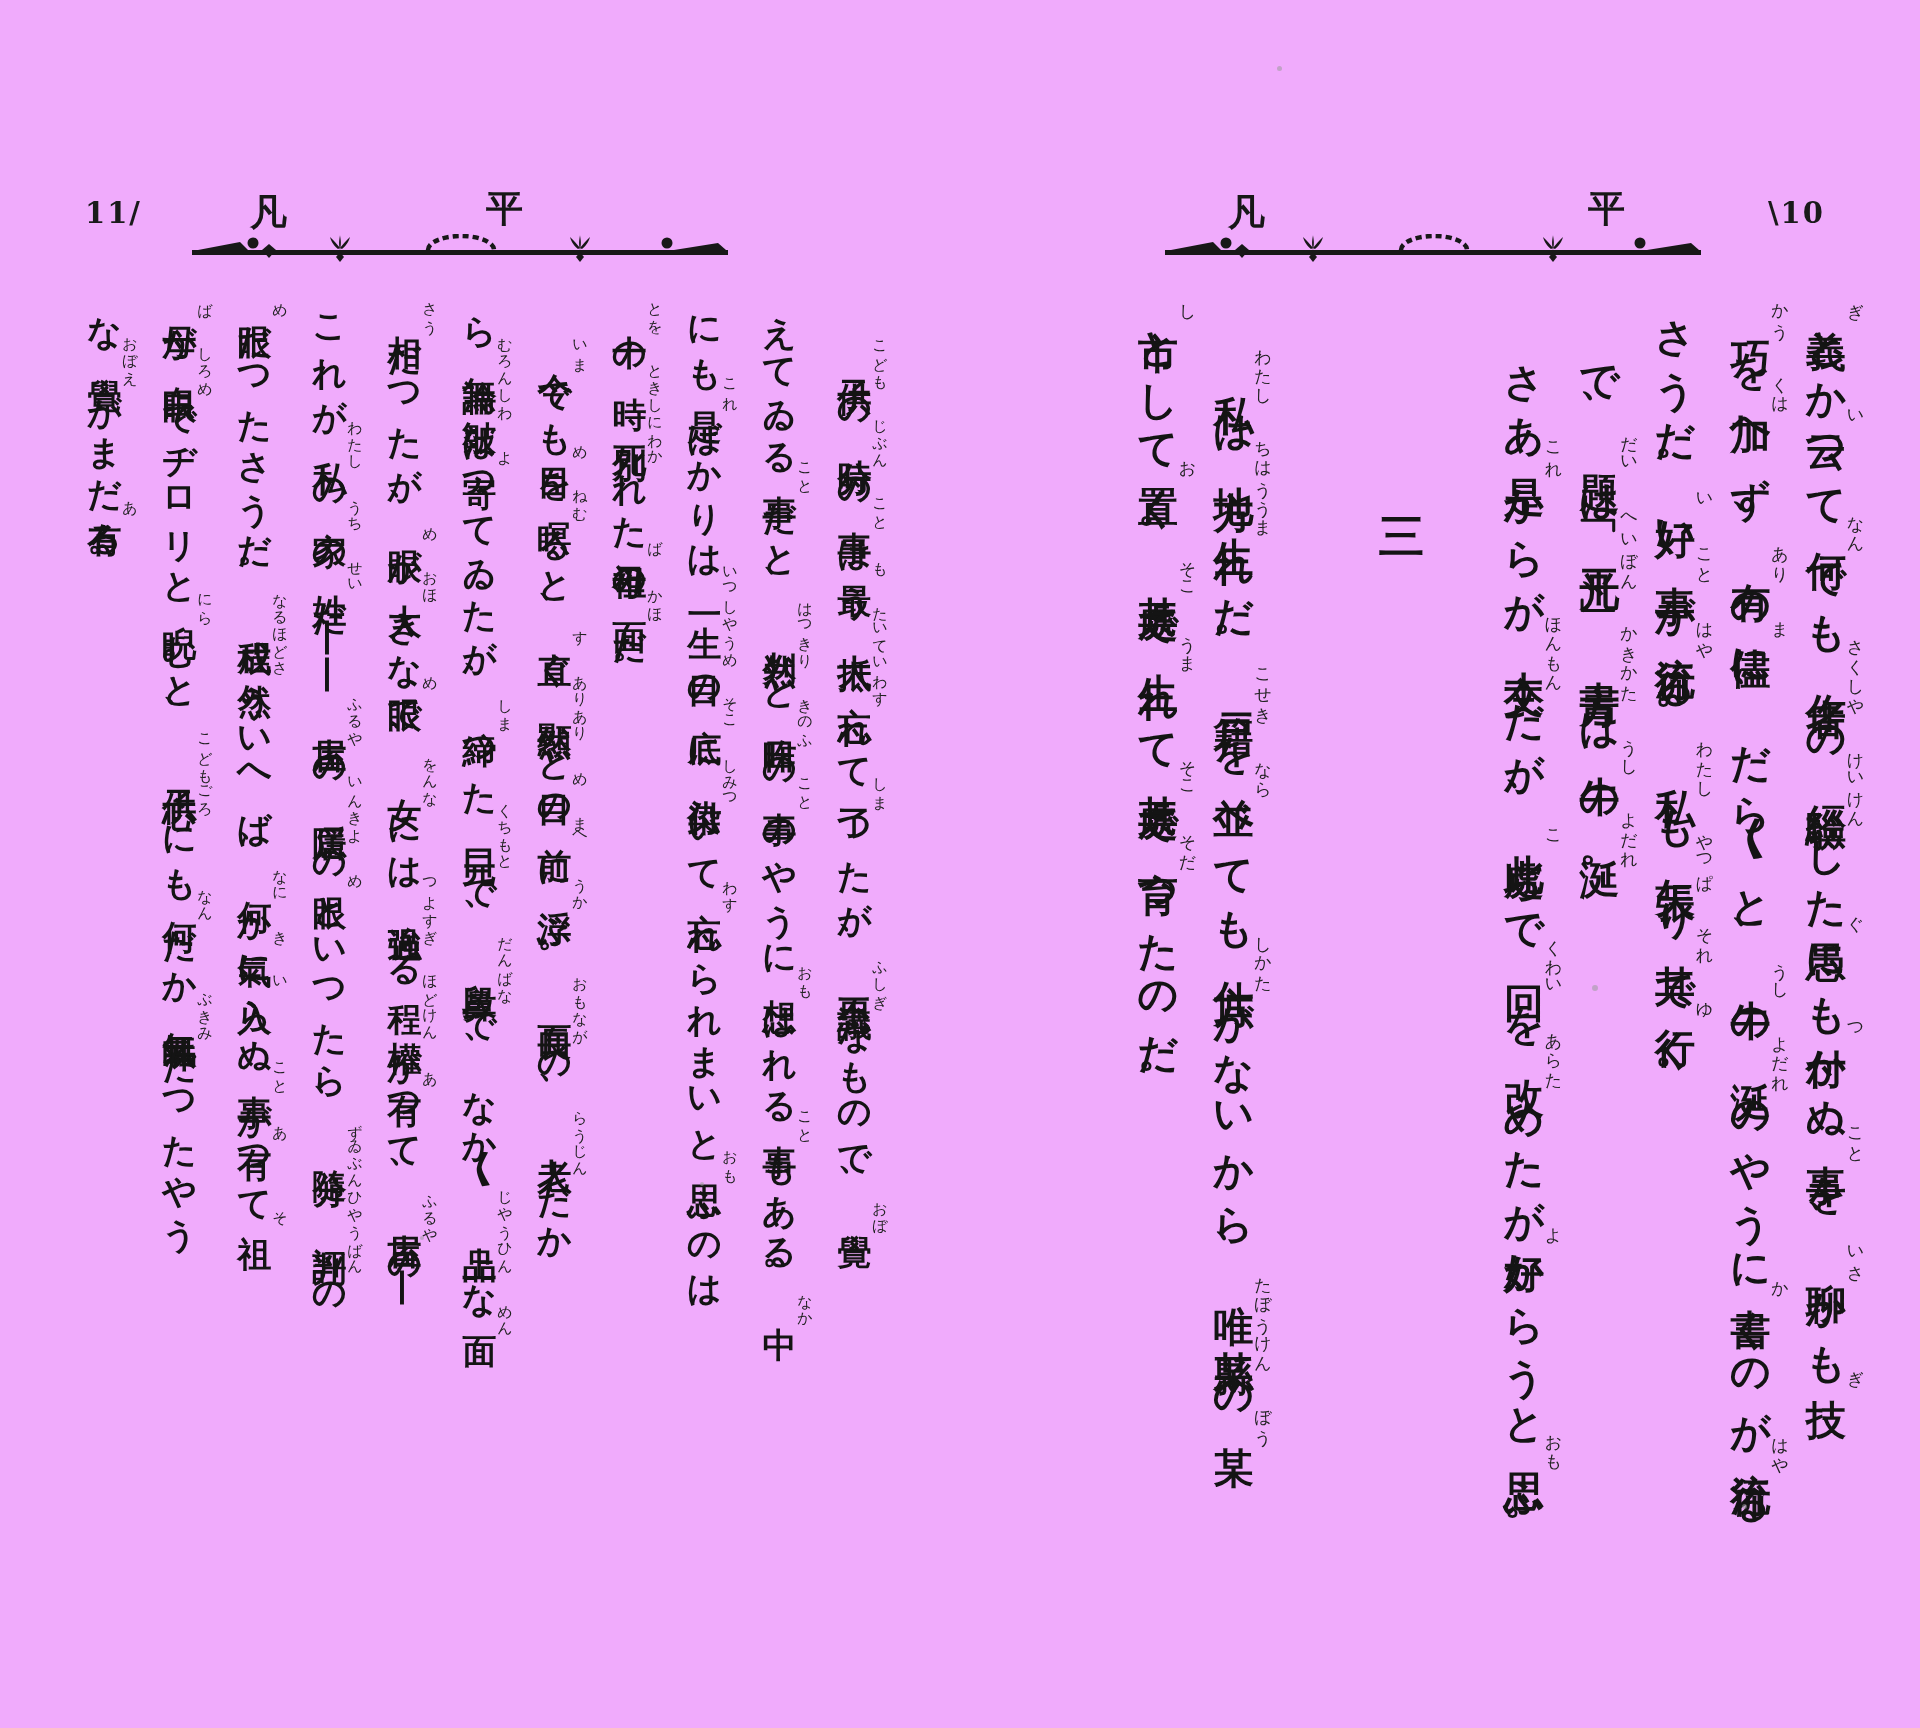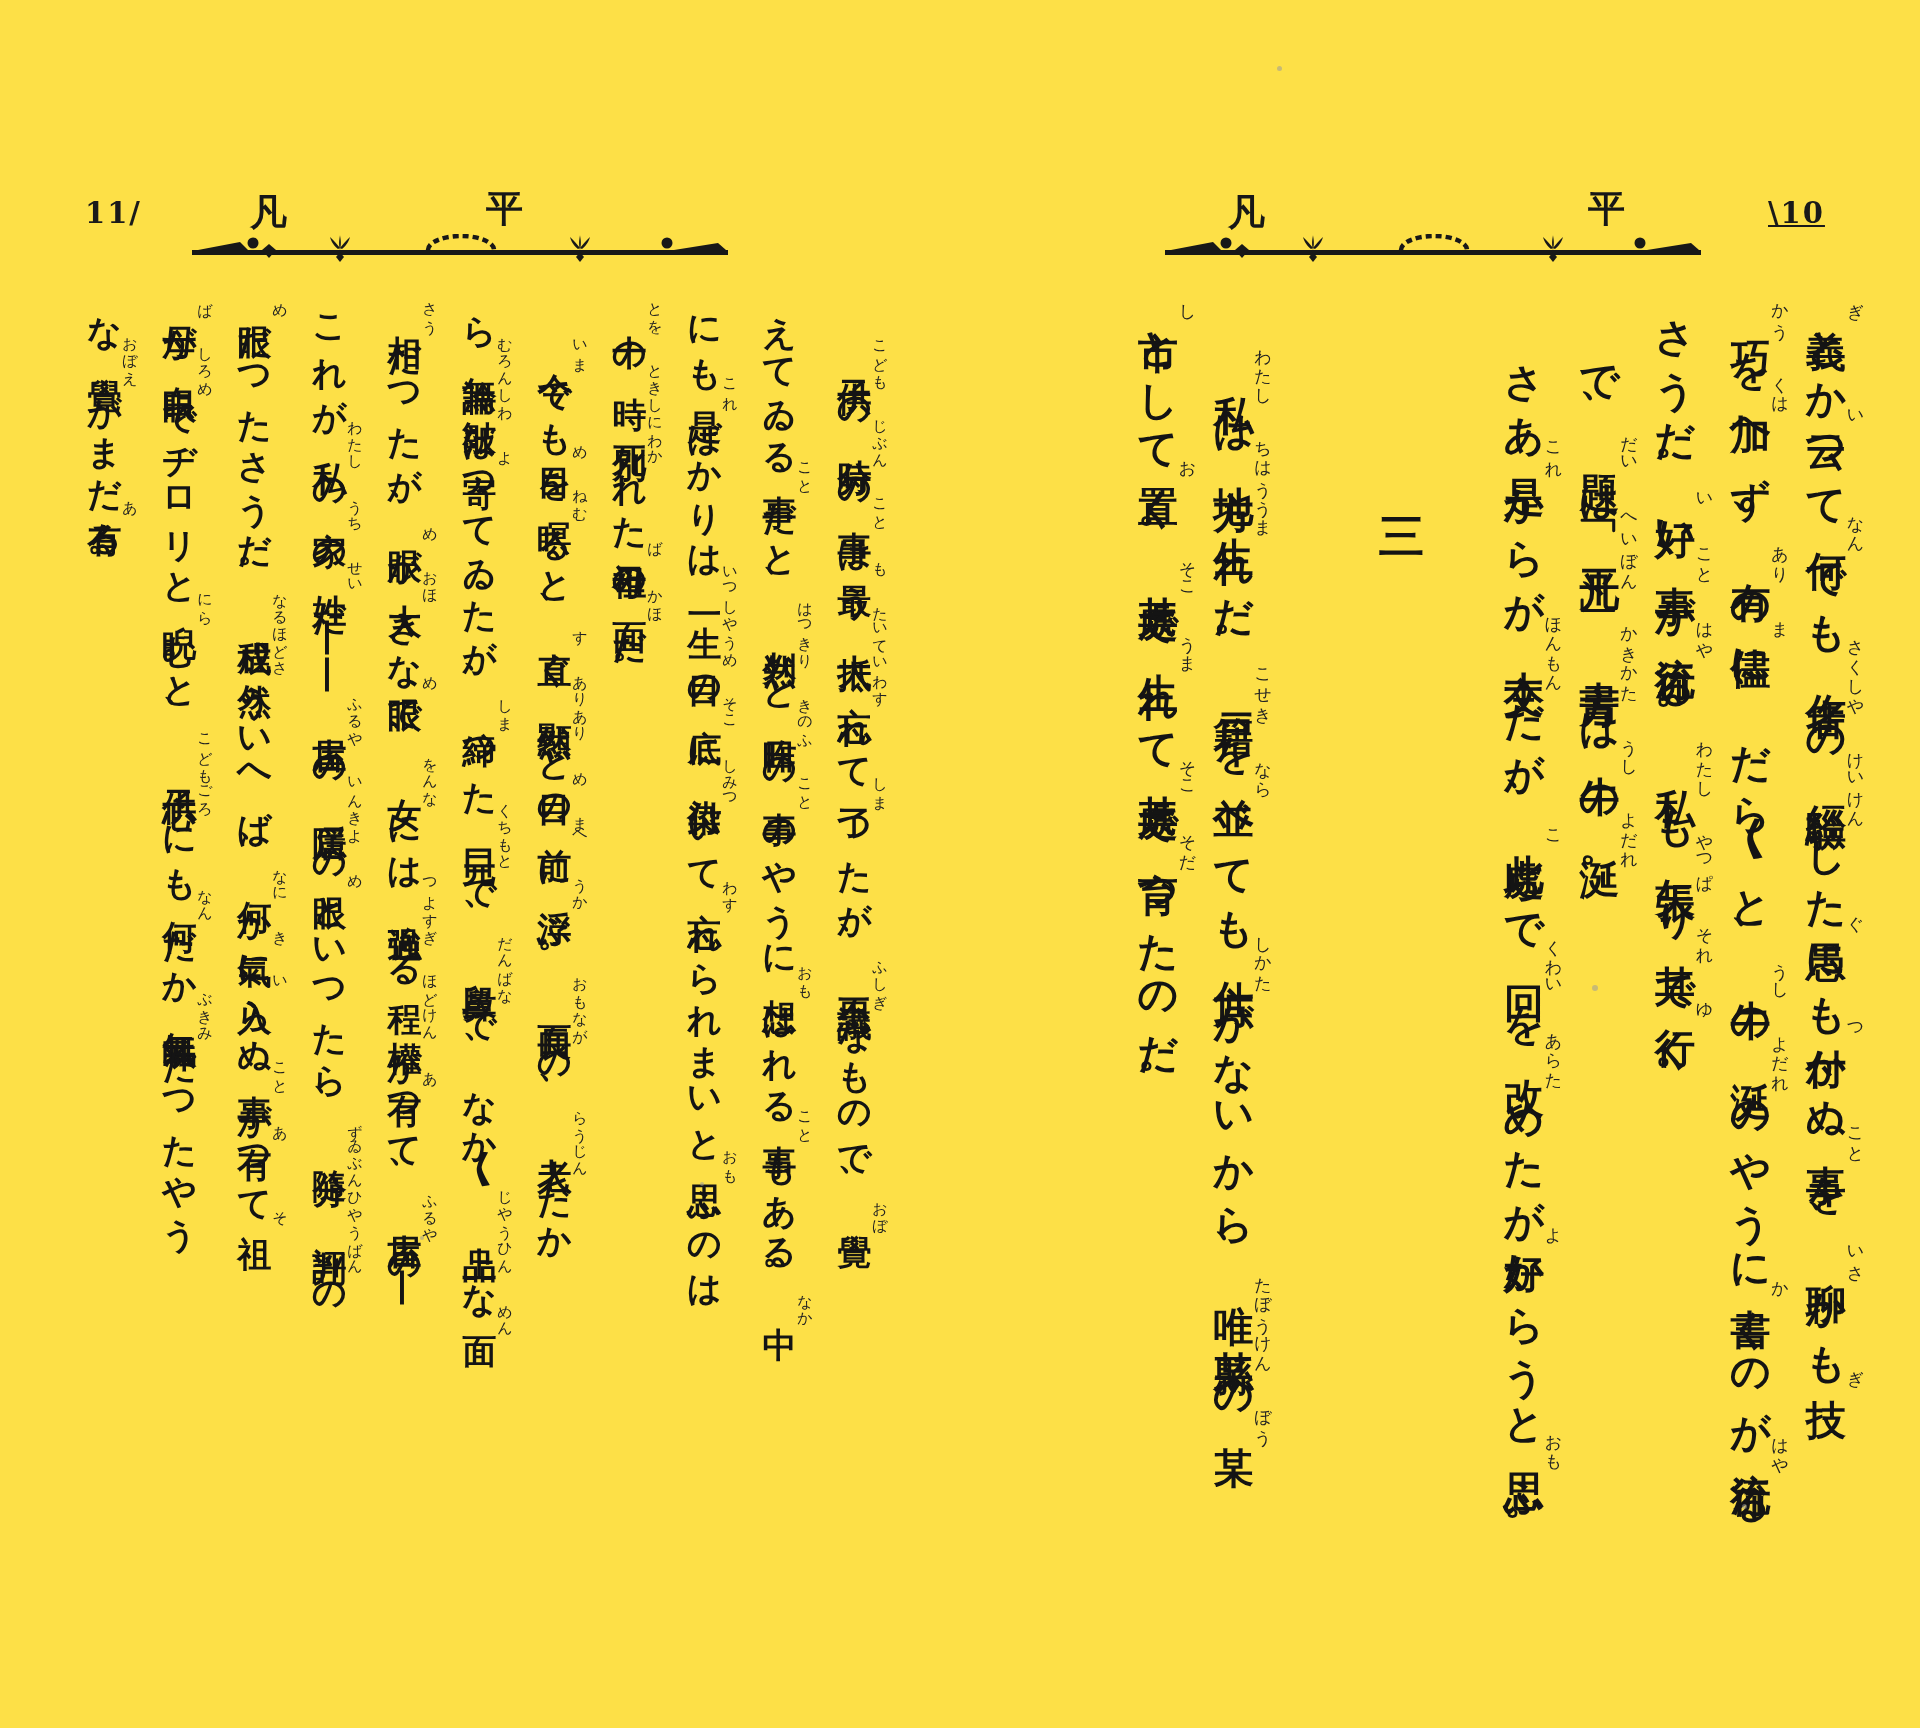--- a/index.html
+++ b/index.html
@@ -1,17 +1,17 @@
 <!DOCTYPE html>
 <html><head>
 <meta charset="utf-8">
 <style>
   html,body{margin:0;padding:0;background:#ffffff;}
   #canvas{
-    position:relative;width:1920px;height:1728px;background:#fde047;overflow:hidden;
+    position:relative;width:1920px;height:1728px;background:#f0abfc;overflow:hidden;
     font-family:"DejaVu Serif","Liberation Serif",serif;color:#141414;
   }
   
   .running-head{position:absolute;font-size:37px;font-weight:700;color:#171717;}
   .page-number{position:absolute;font-size:29px;font-weight:600;letter-spacing:2px;color:#1a1a1a;}
   .ornament{position:absolute;}
   
   .textblock{
     position:absolute;
     writing-mode:vertical-rl;
@@ -64,21 +64,21 @@
           <path d="M0,18 l4,5 -4,5 -4,-5 z"></path>
         </g>
       <path d="M238,16 A33,14 0 0 1 304,16" fill="none" stroke="#181818" stroke-width="4.5" stroke-dasharray="6 4"></path>
       <circle cx="477" cy="9" r="5.5"></circle>
         <path d="M484,16 L528,9 L536,16 Z"></path>
     </g>
   </svg>
 
   <span class="running-head" style="left:1228px;top:188px;">凡</span>
   <span class="running-head" style="left:1588px;top:184px;">平</span>
-  <span class="page-number" style="left:1768px;top:196px;text-decoration:underline;">\10</span>
+  <span class="page-number" style="left:1768px;top:196px;">\10</span>
   <svg class="ornament" style="left:1163px;top:234px;" width="540" height="30" viewBox="0 0 540 30">
     <g fill="#181818" stroke="none">
       <rect x="2" y="16" width="536" height="5"></rect>
       <path d="M8,16 L50,8 L58,16 Z"></path>
         <circle cx="63" cy="9" r="5.5"></circle>
         <path d="M72,16 l7,-6 7,6 -7,8 z"></path>
       <g transform="translate(150,0)">
           <path d="M0,16 C-2,8 0,3 0,1 C0,3 2,8 0,16 Z"></path>
           <path d="M-2,15 C-8,10 -9,6 -10,3 C-6,7 -3,10 0,14 Z"></path>
           <path d="M2,15 C8,10 9,6 10,3 C6,7 3,10 0,14 Z"></path>

